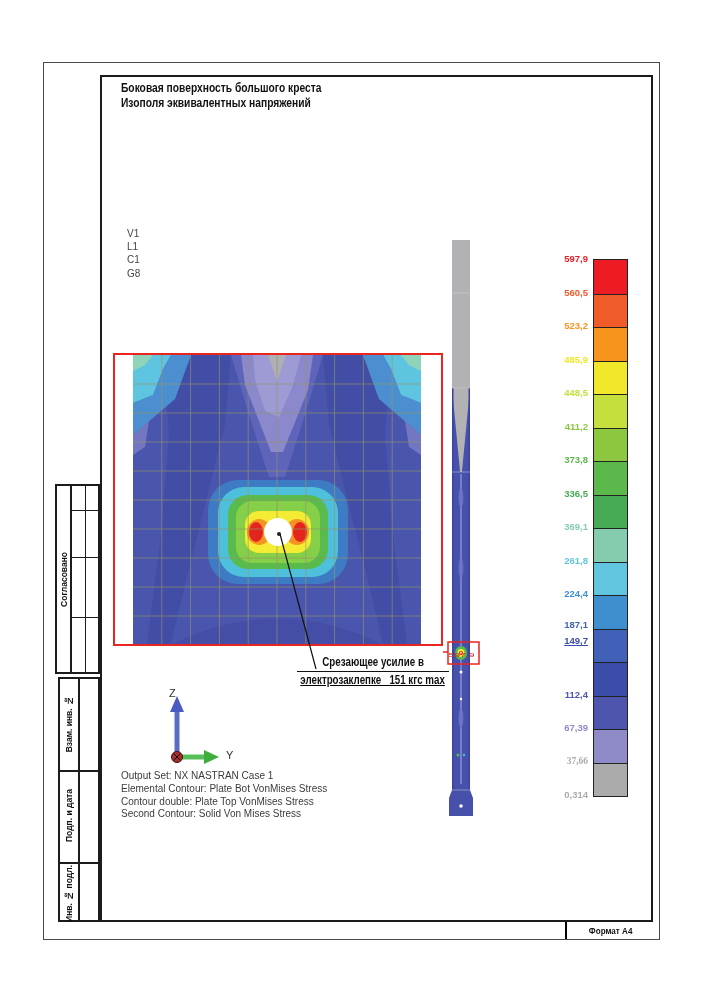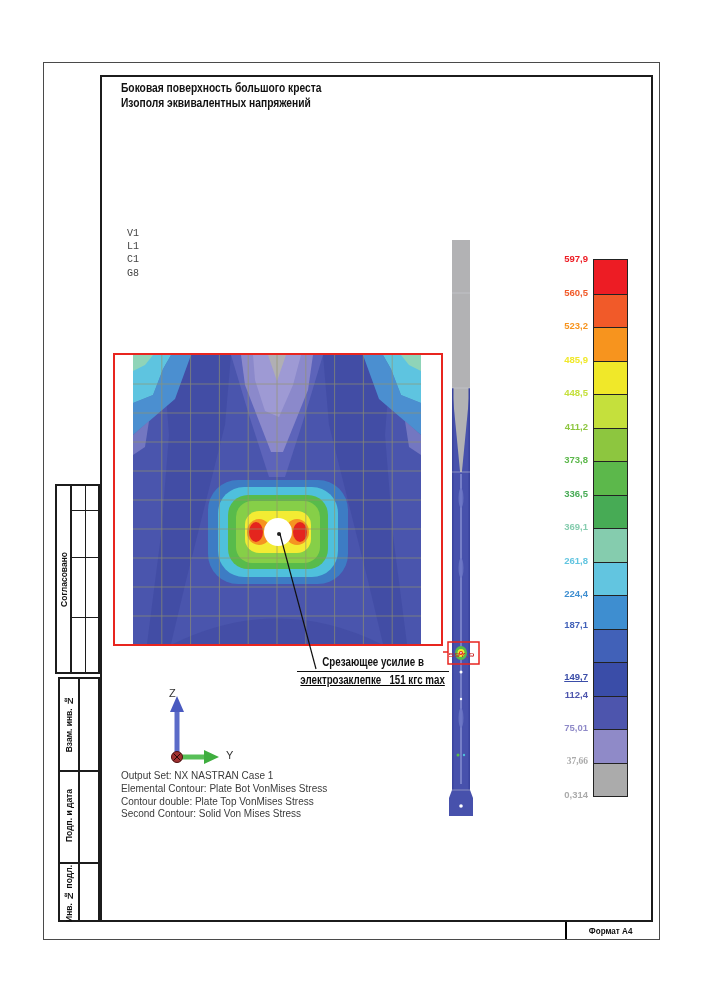--- a/index.html
+++ b/index.html
@@ -20,21 +20,21 @@
   .stampA .hl{position:absolute;left:15px;width:26px;height:0;border-top:1.5px solid #1c1c1c;}
   .stampB{left:58px;top:677px;width:42px;height:245px;border:2px solid #1c1c1c;box-sizing:border-box;}
   .stampB .vcol{position:absolute;left:0;top:0;width:18px;height:100%;border-right:2px solid #1c1c1c;}
   .stampB .hl{position:absolute;left:0;width:100%;height:0;border-top:2px solid #1c1c1c;}
   .rot{position:absolute;left:0;top:0;width:100%;height:100%;display:flex;align-items:center;justify-content:center;}
   .rot span{writing-mode:vertical-rl;transform:rotate(180deg);font-size:8.5px;font-weight:bold;
             color:#111;white-space:nowrap;letter-spacing:0px;}
   
   .title-block{left:121px;top:81px;}
   .title-block div{font-size:12.5px;line-height:15px;transform:scaleX(.82);transform-origin:left;white-space:nowrap;}
-  .view-info{left:127px;top:227px;color:#444;font-size:10px;line-height:13.2px;font-family:Liberation Mono, monospace;}
+  .view-info{left:127px;top:227px;color:#444;font-size:10px;line-height:13.2px;}
   .output-info{left:121px;top:770px;color:#3b3b3b;font-size:10px;line-height:12.8px;white-space:nowrap;}
   
   .detail-box{left:113px;top:353px;width:330px;height:293px;border:2px solid #e8251f;background:#fff;box-sizing:border-box;}
   
   .annot{left:297px;top:652px;width:152px;text-decoration:underline;}
   .annot .l1{border-bottom:1.5px solid #111;text-align:center;padding-bottom:1px;}
   .annot .l1 span, .annot .l2{font-size:12.5px;white-space:pre;display:inline-block;transform:scaleX(.78);transform-origin:center;}
   .annot .l2wrap{text-align:center;margin-top:1px;overflow:visible;white-space:nowrap;display:flex;justify-content:center;}
   
   .legend-bar{left:593px;top:259px;width:33px;border:1px solid #222;box-sizing:content-box;}
@@ -243,23 +243,23 @@
       <div class="leg-lab" style="top: 61px; color: rgb(247, 148, 30);">523,2</div>
       <div class="leg-lab" style="top: 94.5px; color: rgb(240, 232, 41);">485,9</div>
       <div class="leg-lab" style="top: 128px; color: rgb(197, 224, 60);">448,5</div>
       <div class="leg-lab" style="top: 161.5px; color: rgb(141, 198, 63);">411,2</div>
       <div class="leg-lab" style="top: 195px; color: rgb(92, 184, 75);">373,8</div>
       <div class="leg-lab" style="top: 228.5px; color: rgb(71, 171, 85);">336,5</div>
       <div class="leg-lab" style="top: 262px; color: rgb(133, 204, 174);">369,1</div>
       <div class="leg-lab" style="top: 295.5px; color: rgb(98, 197, 224);">261,8</div>
       <div class="leg-lab" style="top: 329px; color: rgb(62, 142, 208);">224,4</div>
       <div class="leg-lab" style="top: 360px; color: rgb(65, 97, 184);">187,1</div>
-      <div class="leg-lab" style="top: 412px; color: rgb(58, 77, 168); text-decoration: underline;">149,7</div>
+      <div class="leg-lab" style="top: 376px; color: rgb(58, 77, 168); text-decoration: underline;">149,7</div>
       <div class="leg-lab" style="top: 429.5px; color: rgb(77, 85, 173);">112,4</div>
-      <div class="leg-lab" style="top: 463px; color: rgb(143, 138, 200);">75,01</div>
+      <div class="leg-lab" style="top: 463px; color: rgb(143, 138, 200);">67,39</div>
       <div class="leg-lab" style="top: 496.5px; color: rgb(171, 171, 171); font-family: Liberation Serif, serif;">37,66</div>
       <div class="leg-lab" style="top: 530px; color: rgb(171, 171, 171);">0,314</div>
     </div>
 
   <svg class="abs" style="left:0;top:0;pointer-events:none" width="703" height="1000" viewBox="0 0 703 1000">
     <line x1="280" y1="534" x2="316" y2="669" stroke="#111" stroke-width="1.2"></line>
     <line x1="443" y1="652" x2="448" y2="652" stroke="#e8251f" stroke-width="1.5"></line>
   </svg>
 
 </div>

